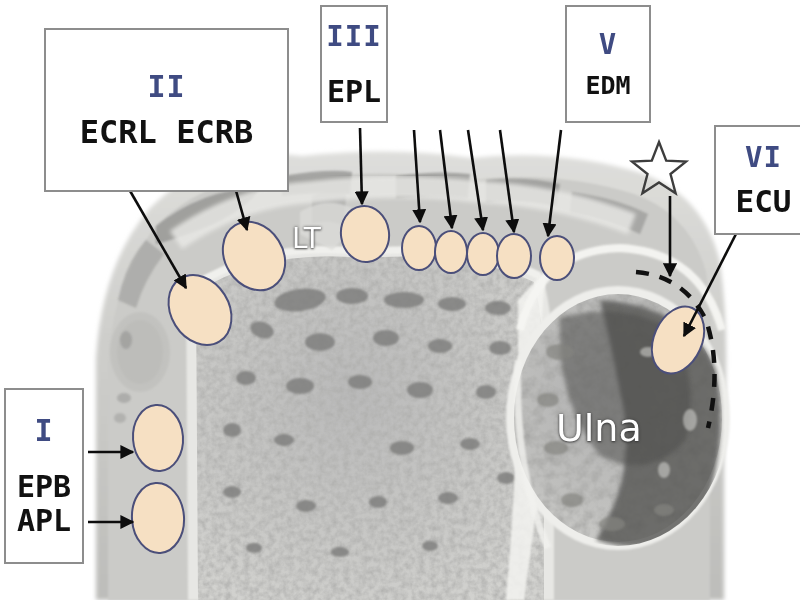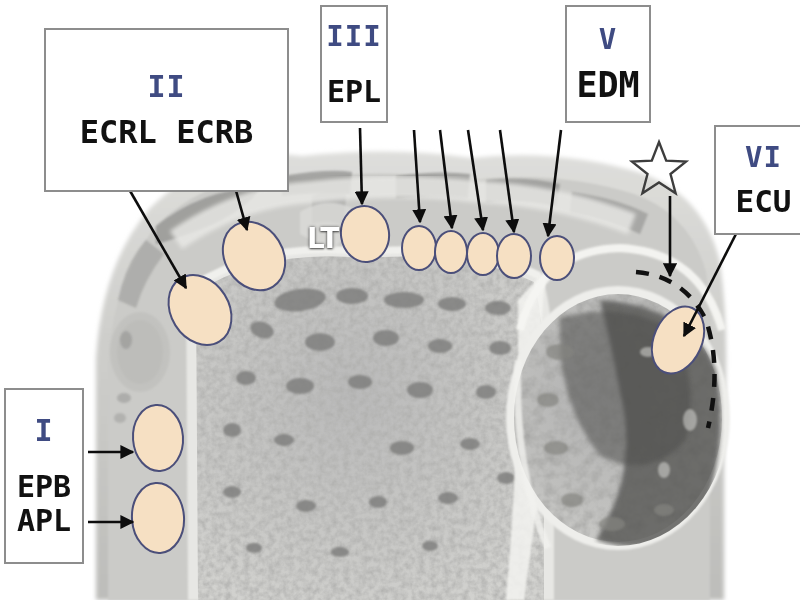--- a/index.html
+++ b/index.html
@@ -35,25 +35,24 @@
     font-family:"DejaVu Sans Mono", monospace;
     font-weight:bold;
     line-height:1;
     white-space:nowrap;
     letter-spacing:0px;
   }
   .bone-name{
     position:absolute;
     color:#ffffff;
     font-family:"DejaVu Sans", sans-serif;
-    font-weight:bold;
+    font-weight:normal;
     text-shadow:0 0 3px rgba(60,60,60,.85), 0 1px 2px rgba(40,40,40,.7);
     z-index:35;
     pointer-events:none;
-    margin-left:15px;
   }
 </style>
 </head>
 <body>
 
 <div id="stage">
 
   <svg width="800" height="600" viewBox="0 0 800 600">
     <defs>
 
@@ -245,20 +244,21 @@
         <line x1="88" y1="452" x2="133" y2="452" stroke="#0d0d0d" stroke-width="2.6" marker-end="url(#ah)"></line>
         <line x1="88" y1="522" x2="133" y2="522" stroke="#0d0d0d" stroke-width="2.6" marker-end="url(#ah)"></line>
       </g>
 
     <g>
       <path d="M 659 142 L 666.2 160.6 L 686 161.6 L 670.5 174 L 675.6 193.2
                L 659 182.4 L 642.4 193.2 L 647.5 174 L 632 161.6 L 651.8 160.6 Z" fill="none" stroke="#3d3d3d" stroke-width="2.4" stroke-linejoin="miter"></path>
     </g>
   </svg>
 
+  <div class="bone-name" id="ulna-label" style="left: 556px; top: 406px; font-size: 38px; color: rgb(255, 255, 255);"><span>Ulna</span></div>
   <div class="bone-name" id="lt-label" style="left: 292px; top: 222px; font-size: 28px; color: rgb(255, 255, 255);"><span>LT</span></div>
 
   <div class="lbl-box" id="box-1" style="left: 4px; top: 388px; width: 80px; height: 176px; border-color: rgb(141, 141, 141);">
     <div class="numeral" style="font-size: 30px; color: rgb(63, 75, 130); margin-bottom: 10px;">I</div>
     <div class="tendons" style="font-size: 30px; margin-top: 16px;">EPB</div>
     <div class="tendons" style="font-size: 30px; margin-top: 4px;">APL</div>
   </div>
 
   <div class="lbl-box" id="box-2" style="left: 44px; top: 28px; width: 245px; height: 164px; border-color: rgb(141, 141, 141);">
     <div class="numeral" style="font-size: 30px; color: rgb(63, 75, 130); margin-bottom: 10px;">II</div>
@@ -266,21 +266,21 @@
   </div>
 
   <div class="lbl-box" id="box-3" style="left: 320px; top: 5px; width: 68px; height: 118px; border-color: rgb(141, 141, 141);">
     <div class="numeral" style="font-size: 29px; color: rgb(63, 75, 130); margin-bottom: 10px;">III</div>
     <div class="tendons" style="font-size: 30px; margin-top: 16px;">EPL</div>
   </div>
 
 
   <div class="lbl-box" id="box-5" style="left: 565px; top: 5px; width: 86px; height: 118px; border-color: rgb(141, 141, 141);">
     <div class="numeral" style="font-size: 29px; color: rgb(63, 75, 130); margin-bottom: 10px;">V</div>
-    <div class="tendons" style="font-size: 35px; margin-top: 4px;">EDM</div>
+    <div class="tendons" style="font-size: 25px; margin-top: 4px;">EDM</div>
   </div>
 
   <div class="lbl-box" id="box-6" style="left: 714px; top: 125px; width: 99px; height: 110px; border-color: rgb(141, 141, 141);">
     <div class="numeral" style="font-size: 29px; color: rgb(63, 75, 130); margin-bottom: 10px;">VI</div>
     <div class="tendons" style="font-size: 31px; margin-top: 4px;">ECU</div>
   </div>
 
 </div>
 
 </body></html>

